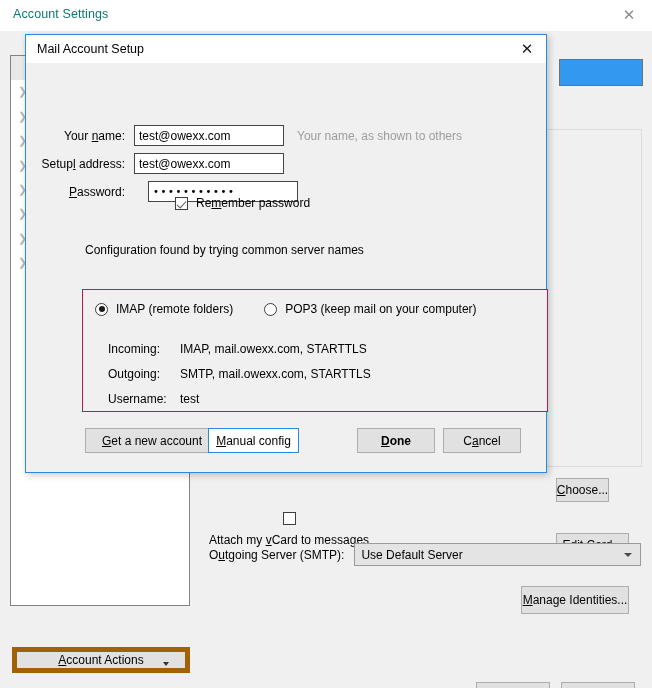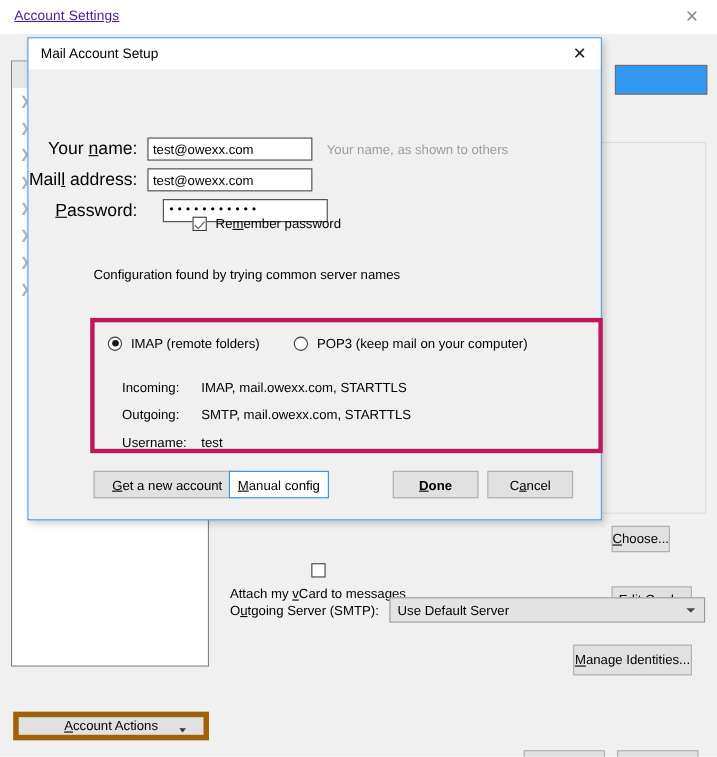--- a/index.html
+++ b/index.html
@@ -13,21 +13,21 @@
   .app{position:relative;width:652px;height:688px;background:#f0f0f0;}
 
   
   .bg-window{position:absolute;inset:0;background:#ffffff;}
   .bg-titlebar{
     position:absolute;left:0;top:0;width:652px;height:31px;
     background:#ffffff;border-bottom:1px solid #e8e8e8;
   }
   .bg-title{
     position:absolute;left:13px;top:7px;
-    font-size:12.5px;color:#4c1d95;letter-spacing:.1px;text-decoration:underline;
+    font-size:12.5px;color:#0f766e;letter-spacing:.1px;
   }
   .bg-close{
     position:absolute;right:12px;top:5px;width:22px;height:20px;
     color:#8b8b8b;font-size:15px;line-height:20px;text-align:center;
     font-family:"DejaVu Sans", sans-serif;
   }
   .bg-body{
     position:absolute;left:0;top:31px;width:652px;height:657px;
     background:#f0f0f0;
   }
@@ -137,38 +137,38 @@
   .dlg-title{position:absolute;left:11px;top:7px;font-size:12.5px;color:#000;}
   .dlg-close{
     position:absolute;right:8px;top:4px;width:22px;height:20px;
     font-size:15px;line-height:20px;text-align:center;color:#1a1a1a;
     font-family:"DejaVu Sans", sans-serif;
   }
   .dlg-body{position:absolute;left:0;top:28px;right:0;bottom:0;background:#f0f0f0;}
 
   .form-row{position:absolute;display:flex;align-items:center;}
   .form-label{
-    width:99px;text-align:right;font-size:16px;margin-right:9px;
+    width:99px;text-align:right;font-size:12px;margin-right:9px;
   }
   .form-input{
     width:150px;height:21px;background:#fff;border:1px solid #454545;
     box-sizing:border-box;font-family:"Liberation Sans", sans-serif;
     font-size:12px;padding:0 4px;color:#000;outline:none;
   }
   .form-input.pw{
     font-family:"DejaVu Sans", sans-serif;font-size:10px;letter-spacing:1.6px;
   }
   .hint{font-size:12px;color:#9d9d9d;margin-left:13px;white-space:nowrap;}
 
   .remember-row{position:absolute;left:149px;top:133px;display:flex;align-items:center;gap:8px;}
   .cfg-text{position:absolute;left:59px;top:180px;font-size:12px;}
 
   .cfg-box{
     position:absolute;left:56px;top:226px;width:466px;height:123px;
-    border:4px solid #be185d;box-sizing:border-box;background:#f0f0f0;
+    border:1px solid #be185d;box-sizing:border-box;background:#f0f0f0;
   }
   .radio-row{position:absolute;left:12px;top:12px;display:flex;align-items:center;}
   .radio{
     width:13px;height:13px;border:1px solid #3d3d3d;border-radius:50%;
     box-sizing:border-box;background:#fff;position:relative;flex:0 0 auto;
   }
   .radio.sel::after{
     content:"";position:absolute;left:2.5px;top:2.5px;width:6px;height:6px;
     border-radius:50%;background:#1a1a1a;
   }
@@ -298,21 +298,21 @@
 
     <div class="dlg-body">
 
       <div class="form-row" style="left:0;top:62px;">
         <span class="form-label"><span>Your </span><span class="uline">n</span><span>ame:</span></span>
         <input class="form-input" type="text" value="test@owexx.com" style="">
         <span class="hint">Your name, as shown to others</span>
       </div>
 
       <div class="form-row" style="left:0;top:90px;">
-        <span class="form-label"><span>Mail</span><span class="uline">l</span><span> address:</span></span>
+        <span class="form-label"><span>Setup</span><span class="uline">l</span><span> address:</span></span>
         <input class="form-input" type="text" value="test@owexx.com" style="">
       </div>
 
       <div class="form-row" style="left:0;top:118px;gap:14px;">
         <span class="form-label"><span class="uline">P</span><span>assword:</span></span>
         <input class="form-input pw" type="text" value="•••••••••••" style="">
       </div>
 
       <div class="remember-row">
         <span class="cb checked"></span>

